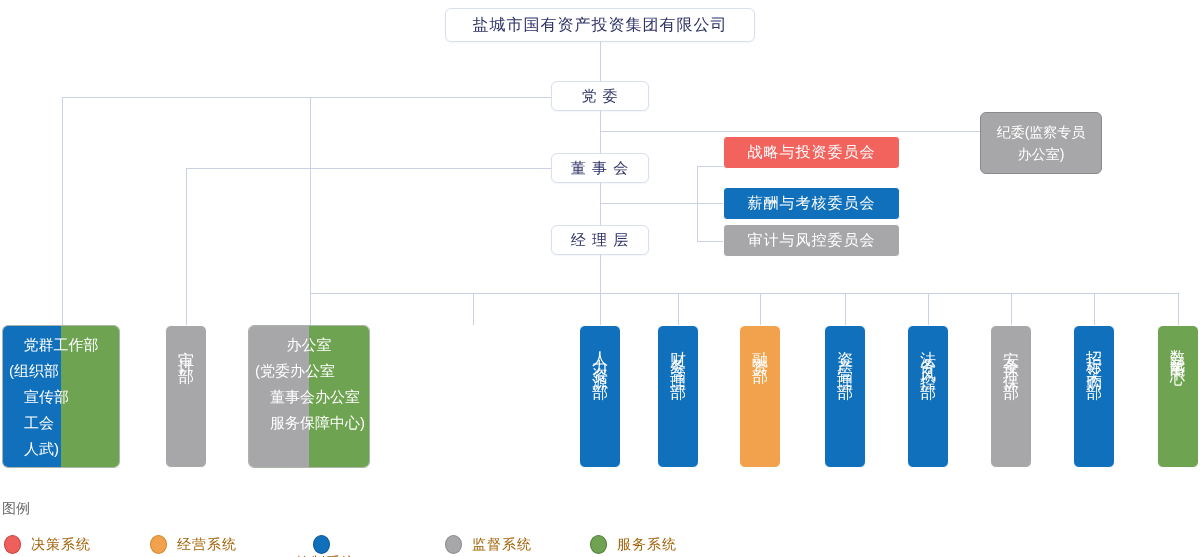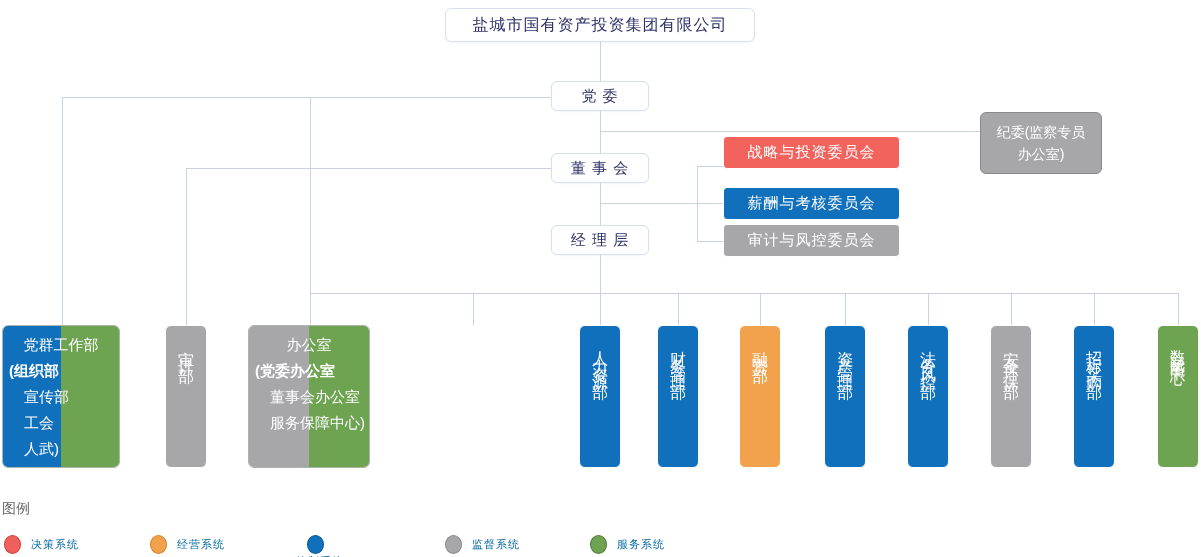--- a/index.html
+++ b/index.html
@@ -39,36 +39,36 @@
     box-sizing:border-box;
   }
   .dept.vert{display:flex;justify-content:center;padding-top:12px;}
   .dept.vert span{
     writing-mode:vertical-rl;text-orientation:upright;
     font-size:16px;line-height:1;letter-spacing:8px;
   }
   .dept.vert.tight span{font-size:15px;letter-spacing:4px;}
   .dept.multi{font-size:15px;line-height:26px;padding-top:6px;}
   .dept.multi .ml-first{text-align:center;}
-  .dept.multi .ml-open{padding-left:6px;font-weight:bold;}
+  .dept.multi .ml-open{padding-left:6px;}
   .dept.multi .ml-cont{padding-left:21px;}
   .split-bg{position:absolute;inset:0;z-index:0;border-radius:5px;}
   .split-bg .half{position:absolute;top:0;bottom:0;width:50%;}
   .split-bg .half.l{left:0;border-radius:5px 0 0 5px;}
   .split-bg .half.r{right:0;border-radius:0 5px 5px 0;}
   .dept.split{border-color:rgba(70,90,70,0.45);}
   .dept.split .txt{position:relative;z-index:1;}
   
   .legend-title{position:absolute;color:#666666;font-size:14px;}
   .legend-item{position:absolute;display:flex;align-items:center;}
   .legend-dot{
     width:17px;height:19px;border-radius:50%;border:1px solid;box-sizing:border-box;
     margin-right:10px;flex:0 0 auto;
   }
-  .legend-label{color:#0369a1;font-size:11px;letter-spacing:1px;text-align:center;}
+  .legend-label{color:#a16207;font-size:14px;letter-spacing:1px;text-align:center;}
 </style>
 </head>
 <body>
 
 <div class="stage">
 
   <div class="ln v" style="left:600px;top:41px;height:40px;"></div>
   <div class="ln v" style="left:600px;top:111px;height:42px;"></div>
   <div class="ln v" style="left:600px;top:183px;height:42px;"></div>
   <div class="ln v" style="left:600px;top:255px;height:38px;"></div>

